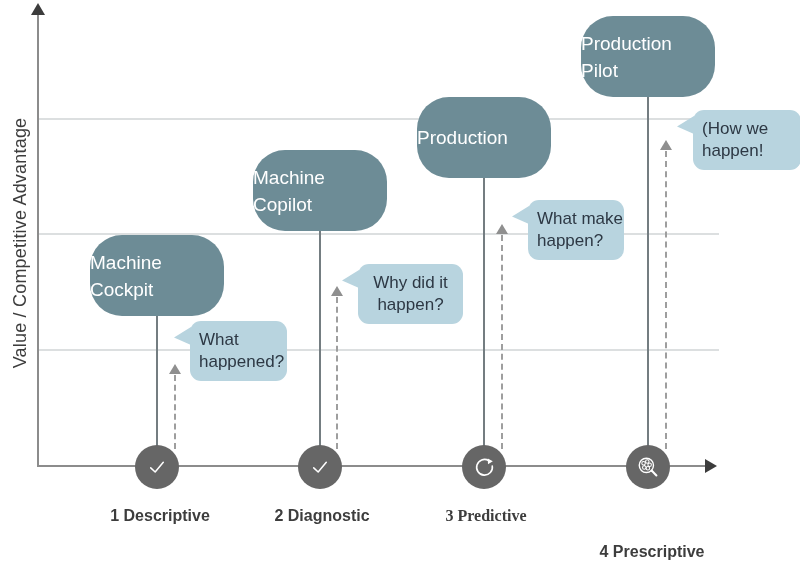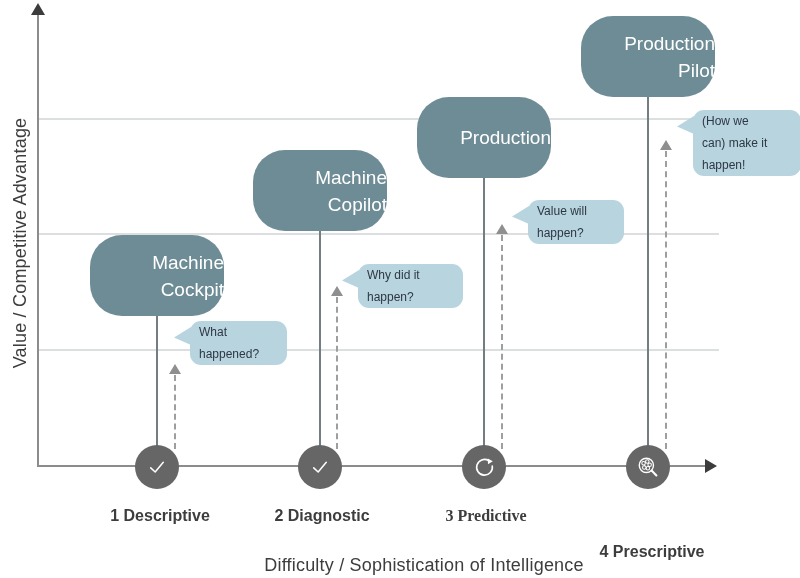--- a/index.html
+++ b/index.html
@@ -22,46 +22,46 @@
     white-space:nowrap;font-size:18px;color:#3d3d3d;letter-spacing:.2px;}
   .x-label{position:absolute;left:424px;top:565px;transform:translate(-50%,-50%);
     white-space:nowrap;font-size:18px;color:#3d3d3d;letter-spacing:.2px;}
   
   .vline{position:absolute;width:2px;background:#747d81;z-index:1;}
   .dash{position:absolute;width:0;border-left:2px dashed #9e9e9e;z-index:1;}
   .dash-head{position:absolute;width:0;height:0;
     border-left:6px solid transparent;border-right:6px solid transparent;
     border-bottom:10px solid #8f8f8f;z-index:1;}
   .bubble{position:absolute;width:134px;height:81px;background:#6d8c96;border-radius:32px;
-    display:flex;flex-direction:column;align-items:flex-end;justify-content:center;
+    display:flex;flex-direction:column;align-items:flex-start;justify-content:center;
     color:#ffffff;font-size:19px;line-height:27px;text-align:center;z-index:3;}
   .bubble span{display:block;}
-  .question{position:absolute;background:#b8d4df;color:#2d3844;font-size:12px;line-height:22px;
-    padding:0 9px;border-radius:11px;z-index:4;}
+  .question{position:absolute;background:#b8d4df;color:#2d3844;font-size:17px;line-height:22px;
+    padding:8px 9px;border-radius:11px;z-index:4;}
   .question span{display:block;white-space:nowrap;}
   .question::before{content:"";position:absolute;left:-16px;top:6px;width:17px;height:18px;
     background:#b8d4df;clip-path:polygon(100% 0,0 58%,100% 100%);}
   .icon-circle{position:absolute;top:445px;width:44px;height:44px;border-radius:50%;
     background:#666666;display:flex;align-items:center;justify-content:center;z-index:3;}
   .stage-label{position:absolute;top:507px;transform:translateX(-50%);
     font-size:16px;font-weight:700;color:#3d3d3d;white-space:nowrap;}
   
   .s1 .bubble{left:90px;top:235px;}
   .s1 .vline{left:156px;top:314px;height:133px;}
   .s1 .dash{left:174px;top:375px;height:74px;}
   .s1 .dash-head{left:169px;top:364px;}
   .s1 .question{left:190px;top:321px;width:79px;}
   .s1 .icon-circle{left:135px;}
   .s1 .stage-label{left:160px;}
   
   .s2 .bubble{left:253px;top:150px;}
   .s2 .vline{left:319px;top:229px;height:218px;}
   .s2 .dash{left:336px;top:297px;height:152px;}
   .s2 .dash-head{left:331px;top:286px;}
-  .s2 .question{left:358px;top:264px;width:87px;}
+  .s2 .question{left:358px;top:264px;width:87px;text-align:center;}
   .s2 .icon-circle{left:298px;}
   .s2 .stage-label{left:322px;text-align:right;}
   
   .s3 .bubble{left:417px;top:97px;}
   .s3 .vline{left:483px;top:176px;height:271px;}
   .s3 .dash{left:501px;top:235px;height:214px;}
   .s3 .dash-head{left:496px;top:224px;}
   .s3 .question{left:528px;top:200px;width:78px;}
   .s3 .icon-circle{left:462px;}
   .s3 .stage-label{left:486px;font-family:Liberation Serif, serif;}
@@ -81,21 +81,20 @@
 
   <div class="grid g1"></div>
   <div class="grid g2"></div>
   <div class="grid g3"></div>
 
   <div class="y-axis"></div>
   <div class="y-axis-head"></div>
   <div class="x-axis"></div>
   <div class="x-axis-head"></div>
   <div class="y-label">Value / Competitive Advantage</div>
-  <div class="x-label">Difficulty / Sophistication of Intelligence</div>
 
   <div class="stage s1">
     <div class="vline"></div>
     <div class="dash"></div>
     <div class="dash-head"></div>
     <div class="bubble">
       <span>Machine</span>
       <span>Cockpit</span>
     </div>
     <div class="question">
@@ -131,21 +130,21 @@
   </div>
 
   <div class="stage s3">
     <div class="vline"></div>
     <div class="dash"></div>
     <div class="dash-head"></div>
     <div class="bubble">
       <span>Production</span>
     </div>
     <div class="question">
-      <span>Value will</span>
+      <span>What make</span>
       <span>happen?</span>
     </div>
     <div class="icon-circle">
       <svg width="27" height="27" viewBox="0 0 24 24">
         <path d="M18.9 10.6 A7 7 0 1 1 15.6 5.8" stroke="#ffffff" stroke-width="1.4" fill="none" stroke-linecap="round"></path>
         <polygon points="14.9,3.9 19.4,6.4 15.1,9.1" fill="#ffffff"></polygon>
       </svg>
     </div>
     <div class="stage-label">3 Predictive</div>
   </div>
@@ -153,21 +152,20 @@
   <div class="stage s4">
     <div class="vline"></div>
     <div class="dash"></div>
     <div class="dash-head"></div>
     <div class="bubble">
       <span>Production</span>
       <span>Pilot</span>
     </div>
     <div class="question">
       <span>(How we</span>
-      <span>can) make it</span>
       <span>happen!</span>
     </div>
     <div class="icon-circle">
       <svg width="28" height="28" viewBox="0 0 24 24">
         <circle cx="10.6" cy="10.6" r="6.1" stroke="#ffffff" stroke-width="1.2" fill="none"></circle>
         <line x1="15.1" y1="15.1" x2="19.2" y2="19.2" stroke="#ffffff" stroke-width="1.8" stroke-linecap="round"></line>
         <circle cx="8.2" cy="8.8" r="1.5" stroke="#ffffff" stroke-width="0.9" fill="none"></circle>
         <circle cx="11.4" cy="7.2" r="1.5" stroke="#ffffff" stroke-width="0.9" fill="none"></circle>
         <circle cx="13.4" cy="10.1" r="1.5" stroke="#ffffff" stroke-width="0.9" fill="none"></circle>
         <circle cx="8.8" cy="12.4" r="1.5" stroke="#ffffff" stroke-width="0.9" fill="none"></circle>

